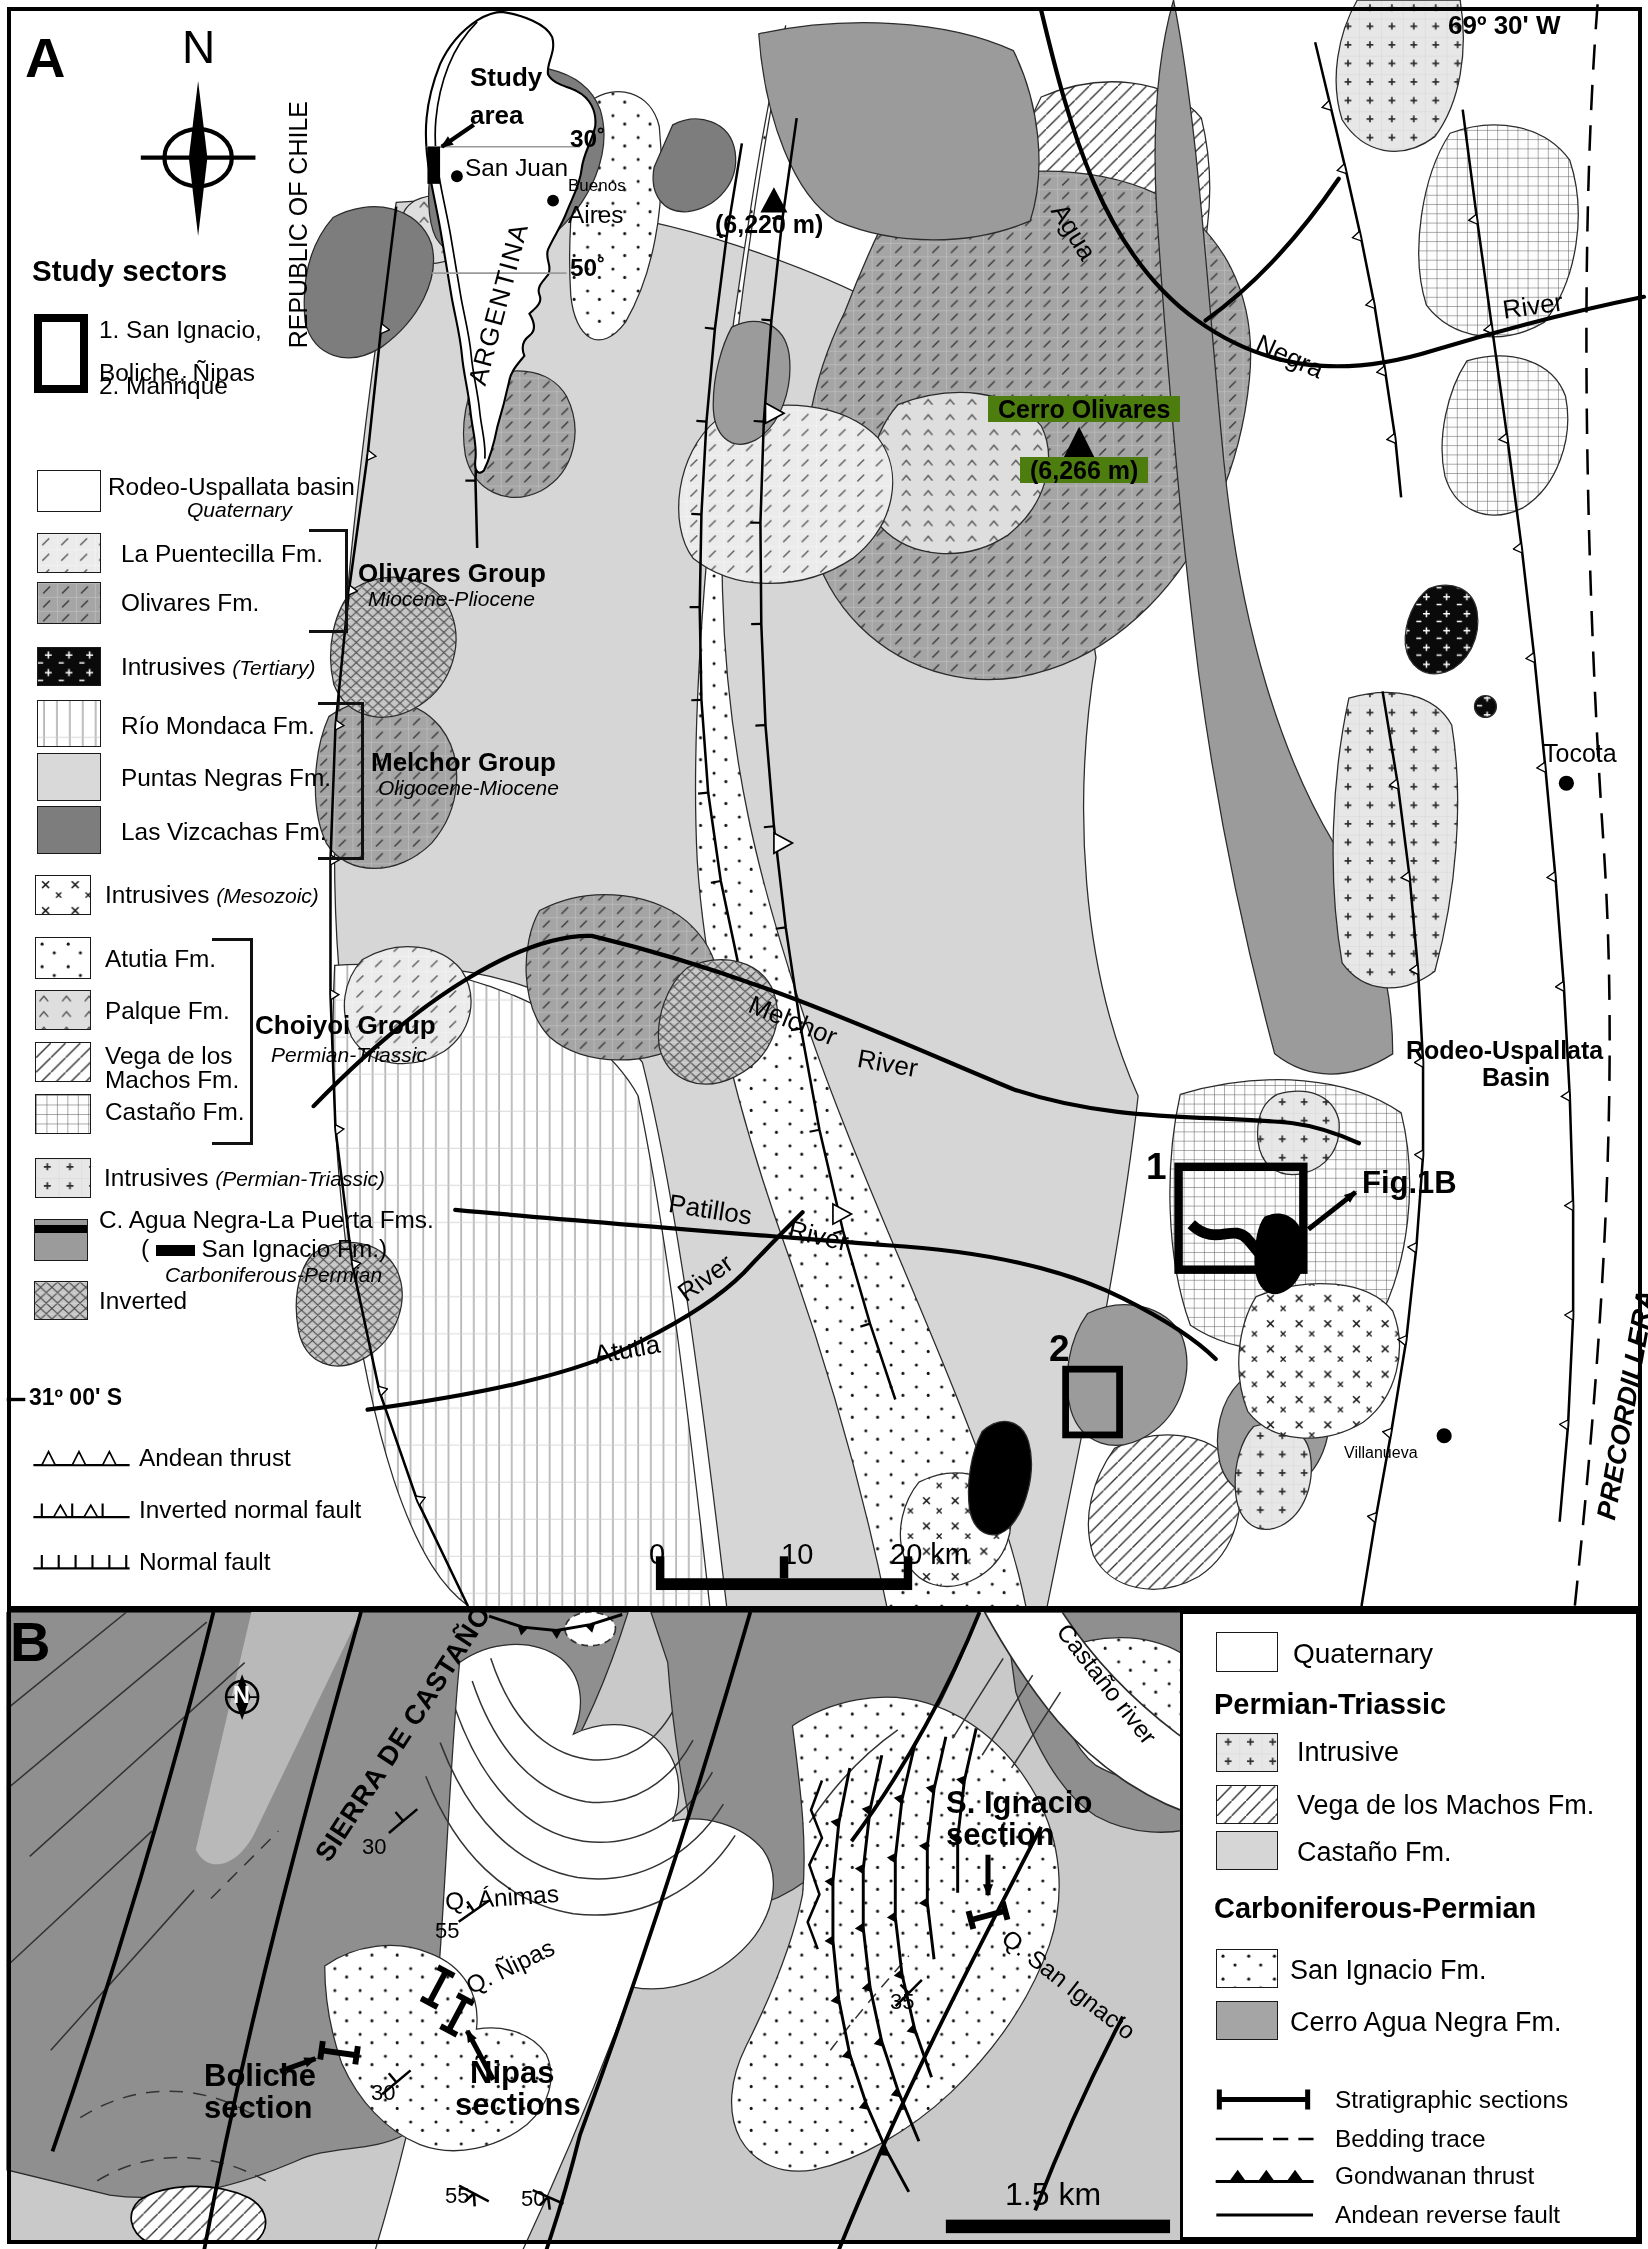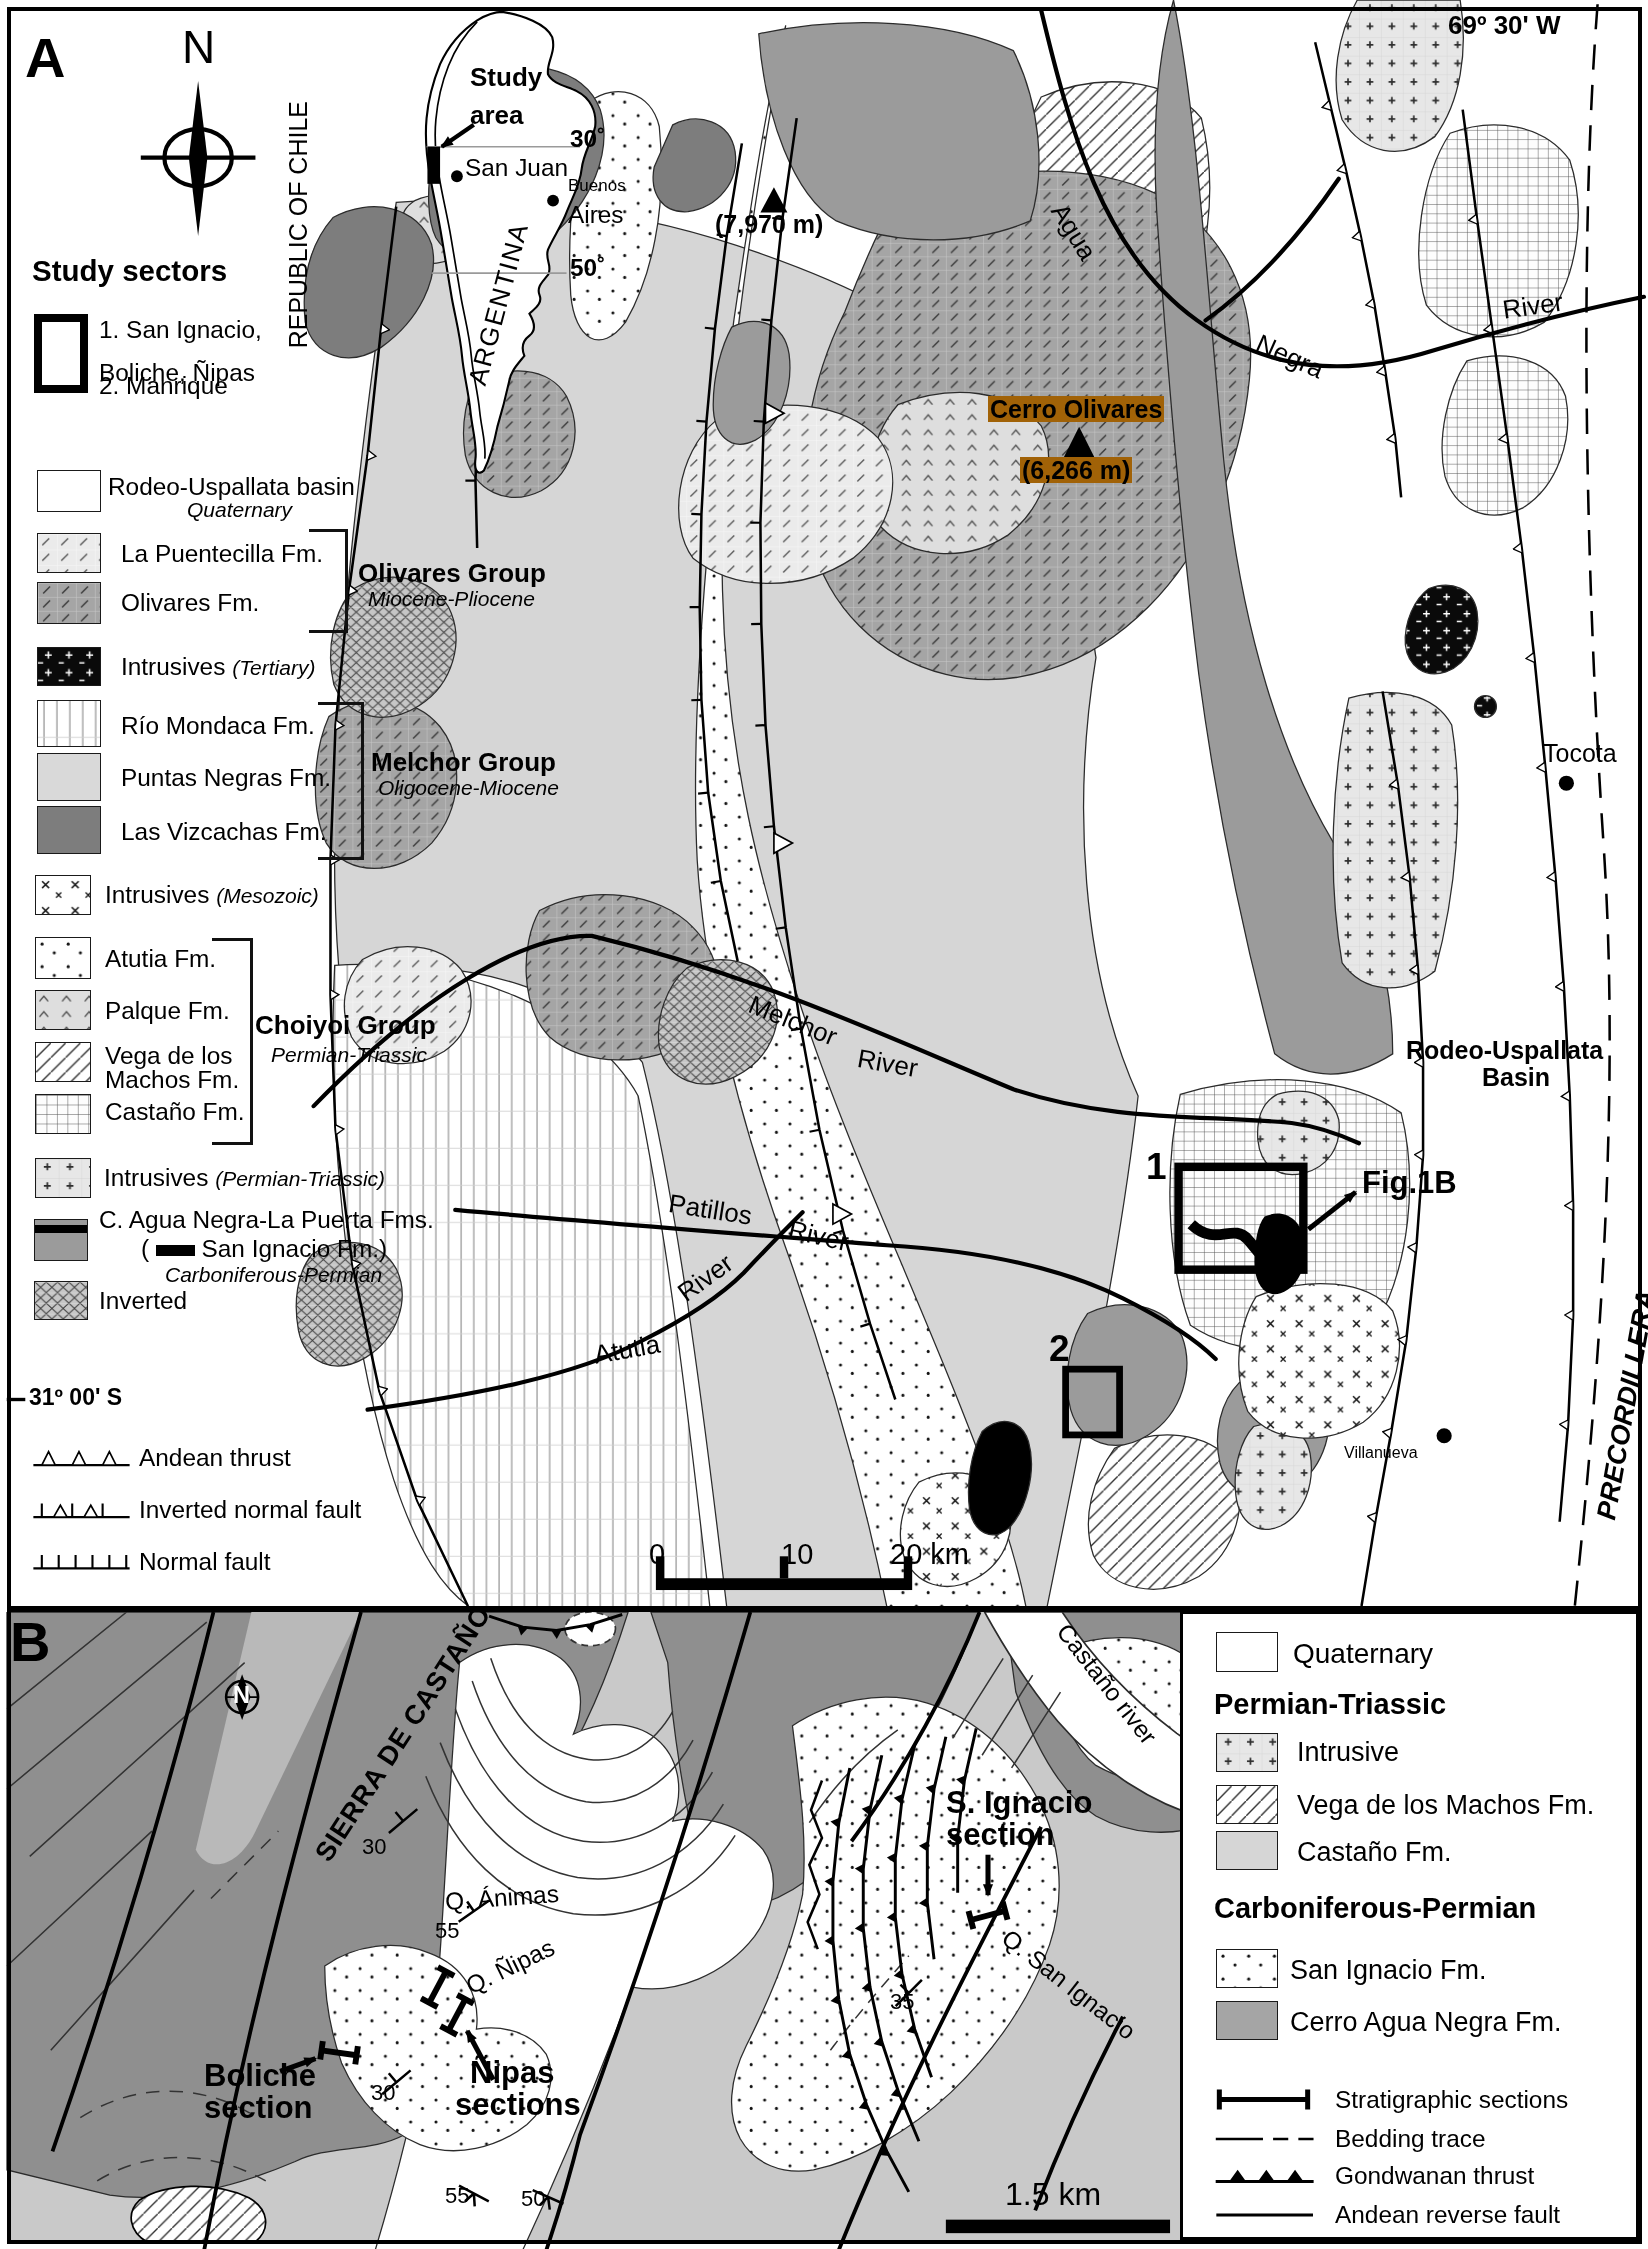--- a/index.html
+++ b/index.html
@@ -1,21 +1,21 @@
 <!DOCTYPE html>
 <html style="font-size:13.5px"><head>
 <meta charset="utf-8">
 <style>
   html,body{margin:0;padding:0;background:#fff;}
   #fig{position:relative;width:1649px;height:2250px;background:#fff;overflow:hidden;
        font-family:"Liberation Sans",sans-serif;color:#000;}
   .t{position:absolute;white-space:nowrap;line-height:1.04;color:#000;z-index:10;}
   .b{font-weight:bold}
   .i{font-style:italic}
-  .wbg{background:#a16207;padding:0 2px}
+  .wbg{background:#4d7c0f;padding:0 10px}
   .border{position:absolute;border:4.2px solid #000;box-sizing:border-box;z-index:6;pointer-events:none}
   .sw{position:absolute;border:1.7px solid #1a1a1a;box-sizing:border-box;z-index:9;background:#fff}
   .sw svg{display:block}
   .br{position:absolute;border-right:3.4px solid #111;border-top:3.4px solid #111;border-bottom:3.4px solid #111;z-index:9}
   .sym{position:absolute;z-index:9}
   .mapsvg{position:absolute;left:0;z-index:1}
   #legendB{position:absolute;left:1180px;top:1611px;width:459px;height:629px;background:#fff;
            border:3.4px solid #000;box-sizing:border-box;z-index:8}
   .blackbar{display:inline-block;width:39px;height:11.8px;background:#000;margin:0 6.7px;vertical-align:middle}
 </style>
@@ -407,21 +407,21 @@
       <path d="M14,26 V10 M50,26 V10 M86,26 V10" stroke="#000" stroke-width="2.5"></path>
       <path d="M28,26 L36,12 L44,26 Z M64,26 L72,12 L80,26 Z" fill="#fff" stroke="#000" stroke-width="2"></path>
     </svg>
 <div class="t" style="left:139px;top:1497px;font-size:24.4px">Inverted normal fault</div>
 <svg class="sym" style="left:30px;top:1548px" width="103" height="29" viewBox="0 0 122 34">
       <path d="M4,24 H118" stroke="#000" stroke-width="2.5"></path>
       <path d="M14,24 V8 M34,24 V8 M54,24 V8 M74,24 V8 M94,24 V8 M114,24 V8" stroke="#000" stroke-width="2.5"></path>
     </svg>
 <div class="t" style="left:139px;top:1549px;font-size:24.4px">Normal fault</div>
 
-<div class="t b" style="left:715px;top:211px;font-size:25px">(7,970 m)</div>
+<div class="t b" style="left:715px;top:211px;font-size:25px">(6,220 m)</div>
 <div class="t b wbg" style="left:988px;top:396px;font-size:25px">Cerro Olivares</div>
 <div class="t b wbg" style="left:1020px;top:457px;font-size:25px">(6,266 m)</div>
 <div class="t" style="left:1069px;top:199px;font-size:26px;transform-origin:0 0;transform:rotate(58deg)">Agua</div>
 <div class="t" style="left:1263px;top:330px;font-size:26px;transform-origin:0 0;transform:rotate(24deg)">Negra</div>
 <div class="t" style="left:1501px;top:297px;font-size:26px;transform-origin:0 0;transform:rotate(-8deg)">River</div>
 <div class="t" style="left:1543px;top:740px;font-size:25px">Tocota</div>
 <div class="t b" style="left:1406px;top:1037px;font-size:25px">Rodeo-Uspallata</div>
 <div class="t b" style="left:1482px;top:1064px;font-size:25px">Basin</div>
 <div class="t b" style="left:1146px;top:1148px;font-size:37px">1</div>
 <div class="t b" style="left:1362px;top:1167px;font-size:31px">Fig.1B</div>

